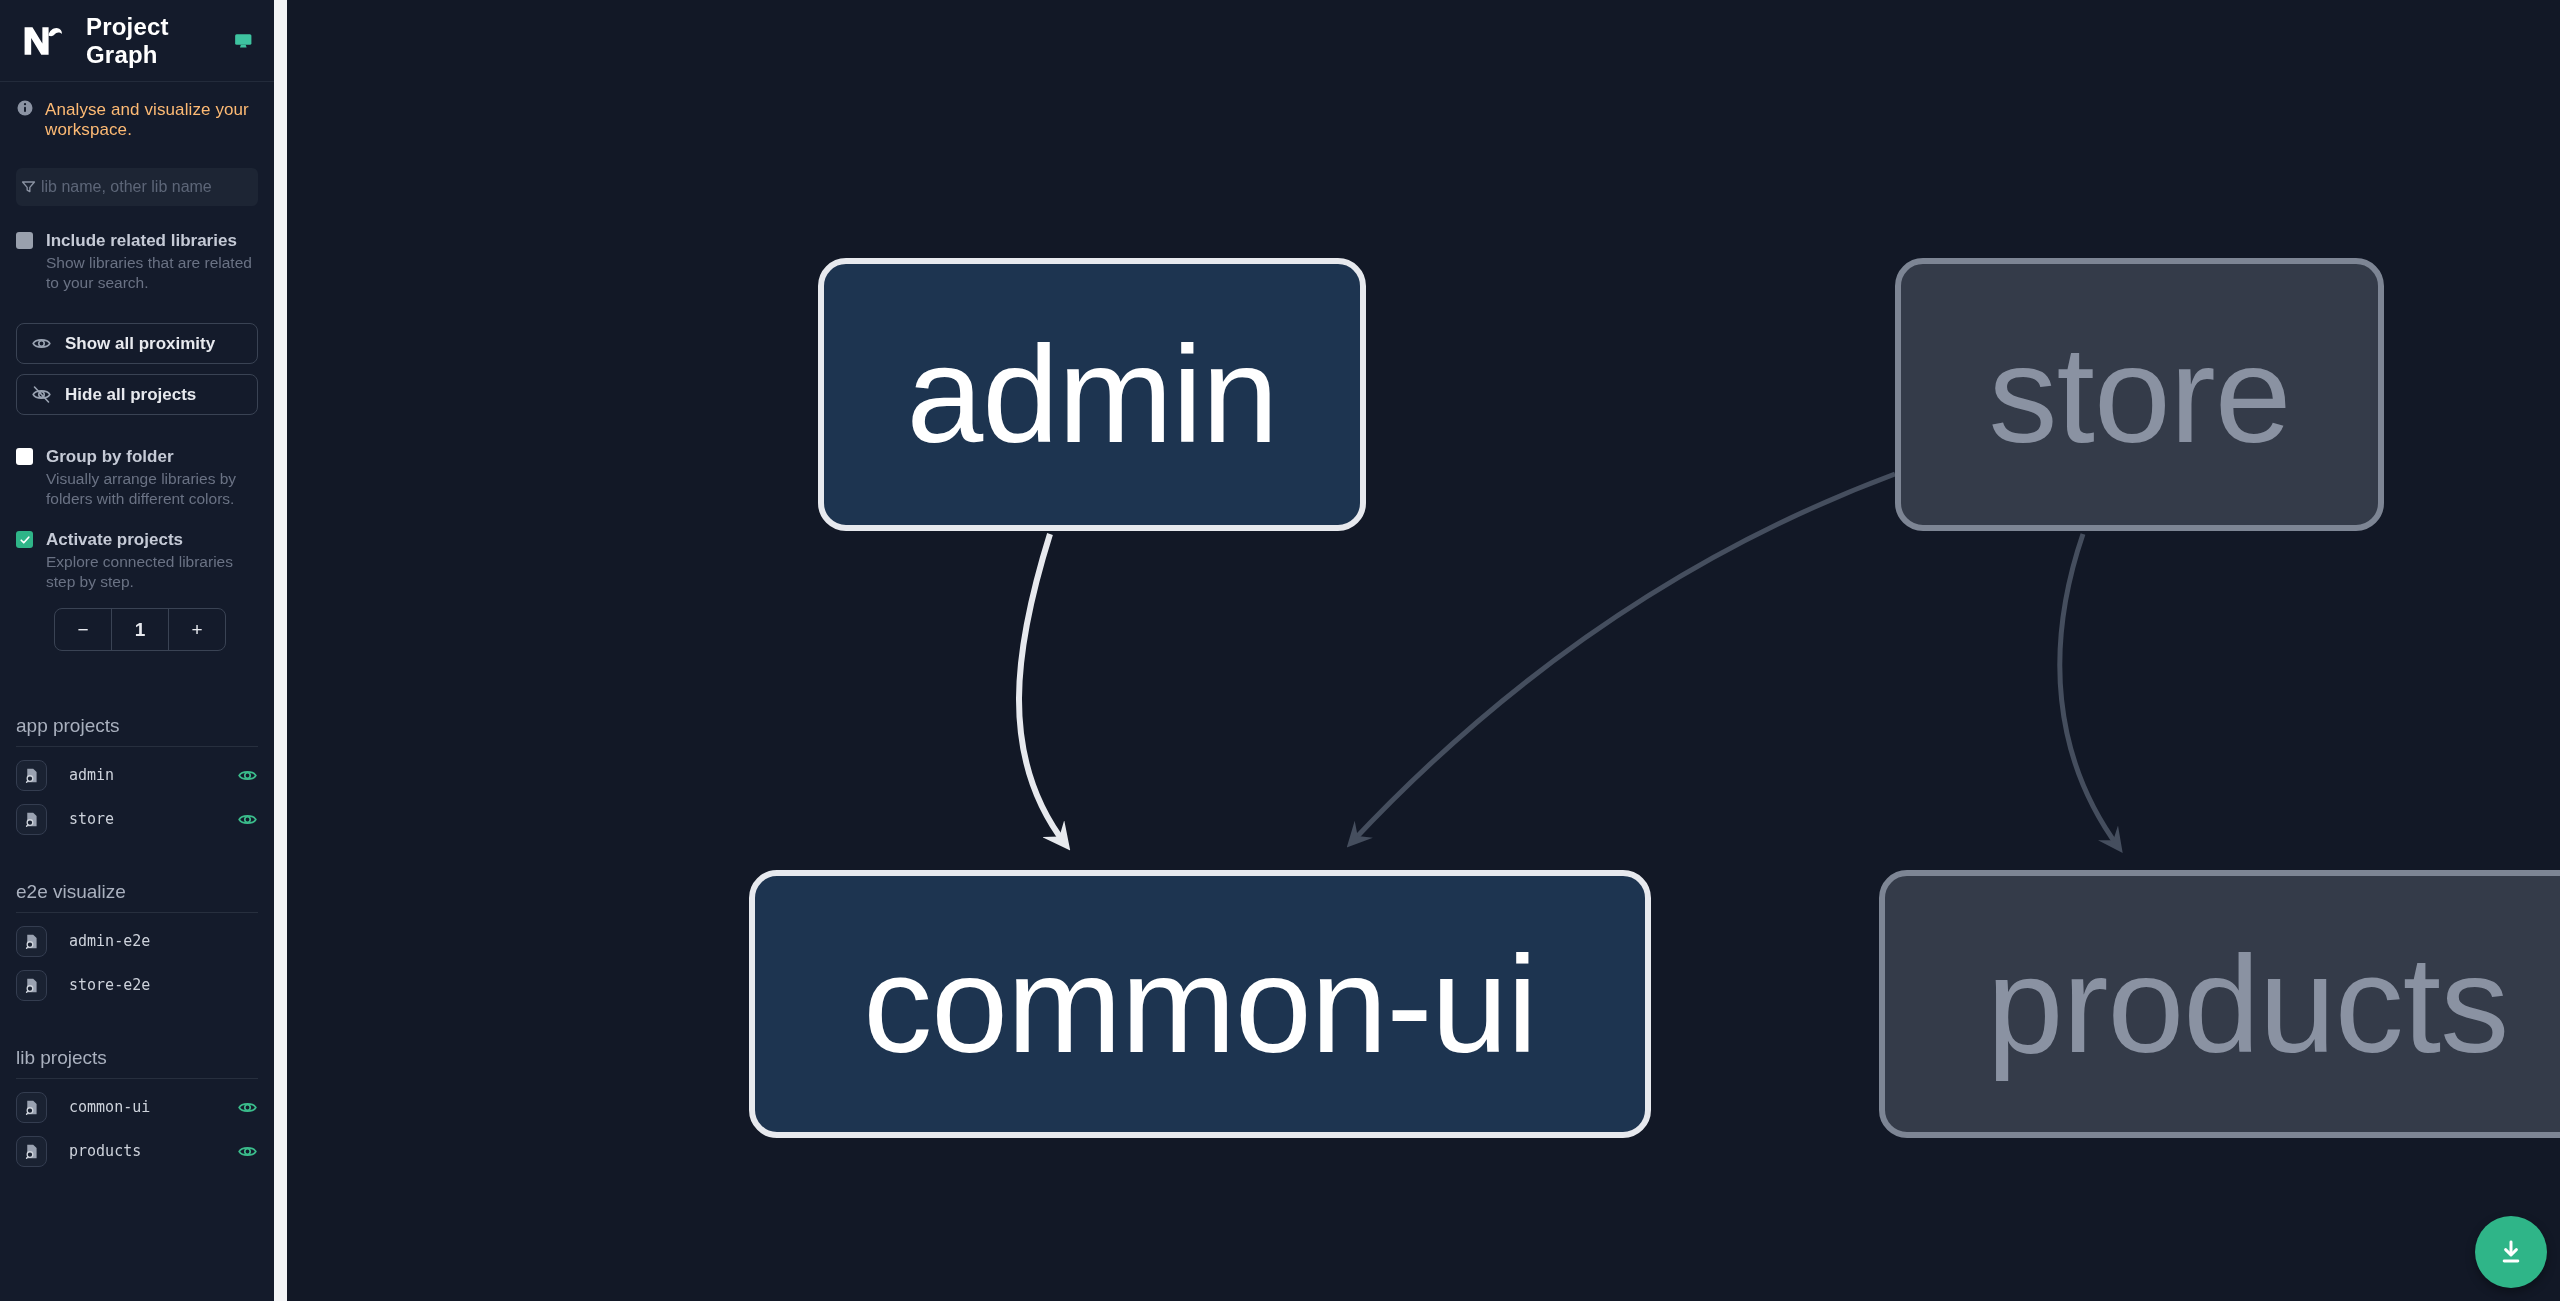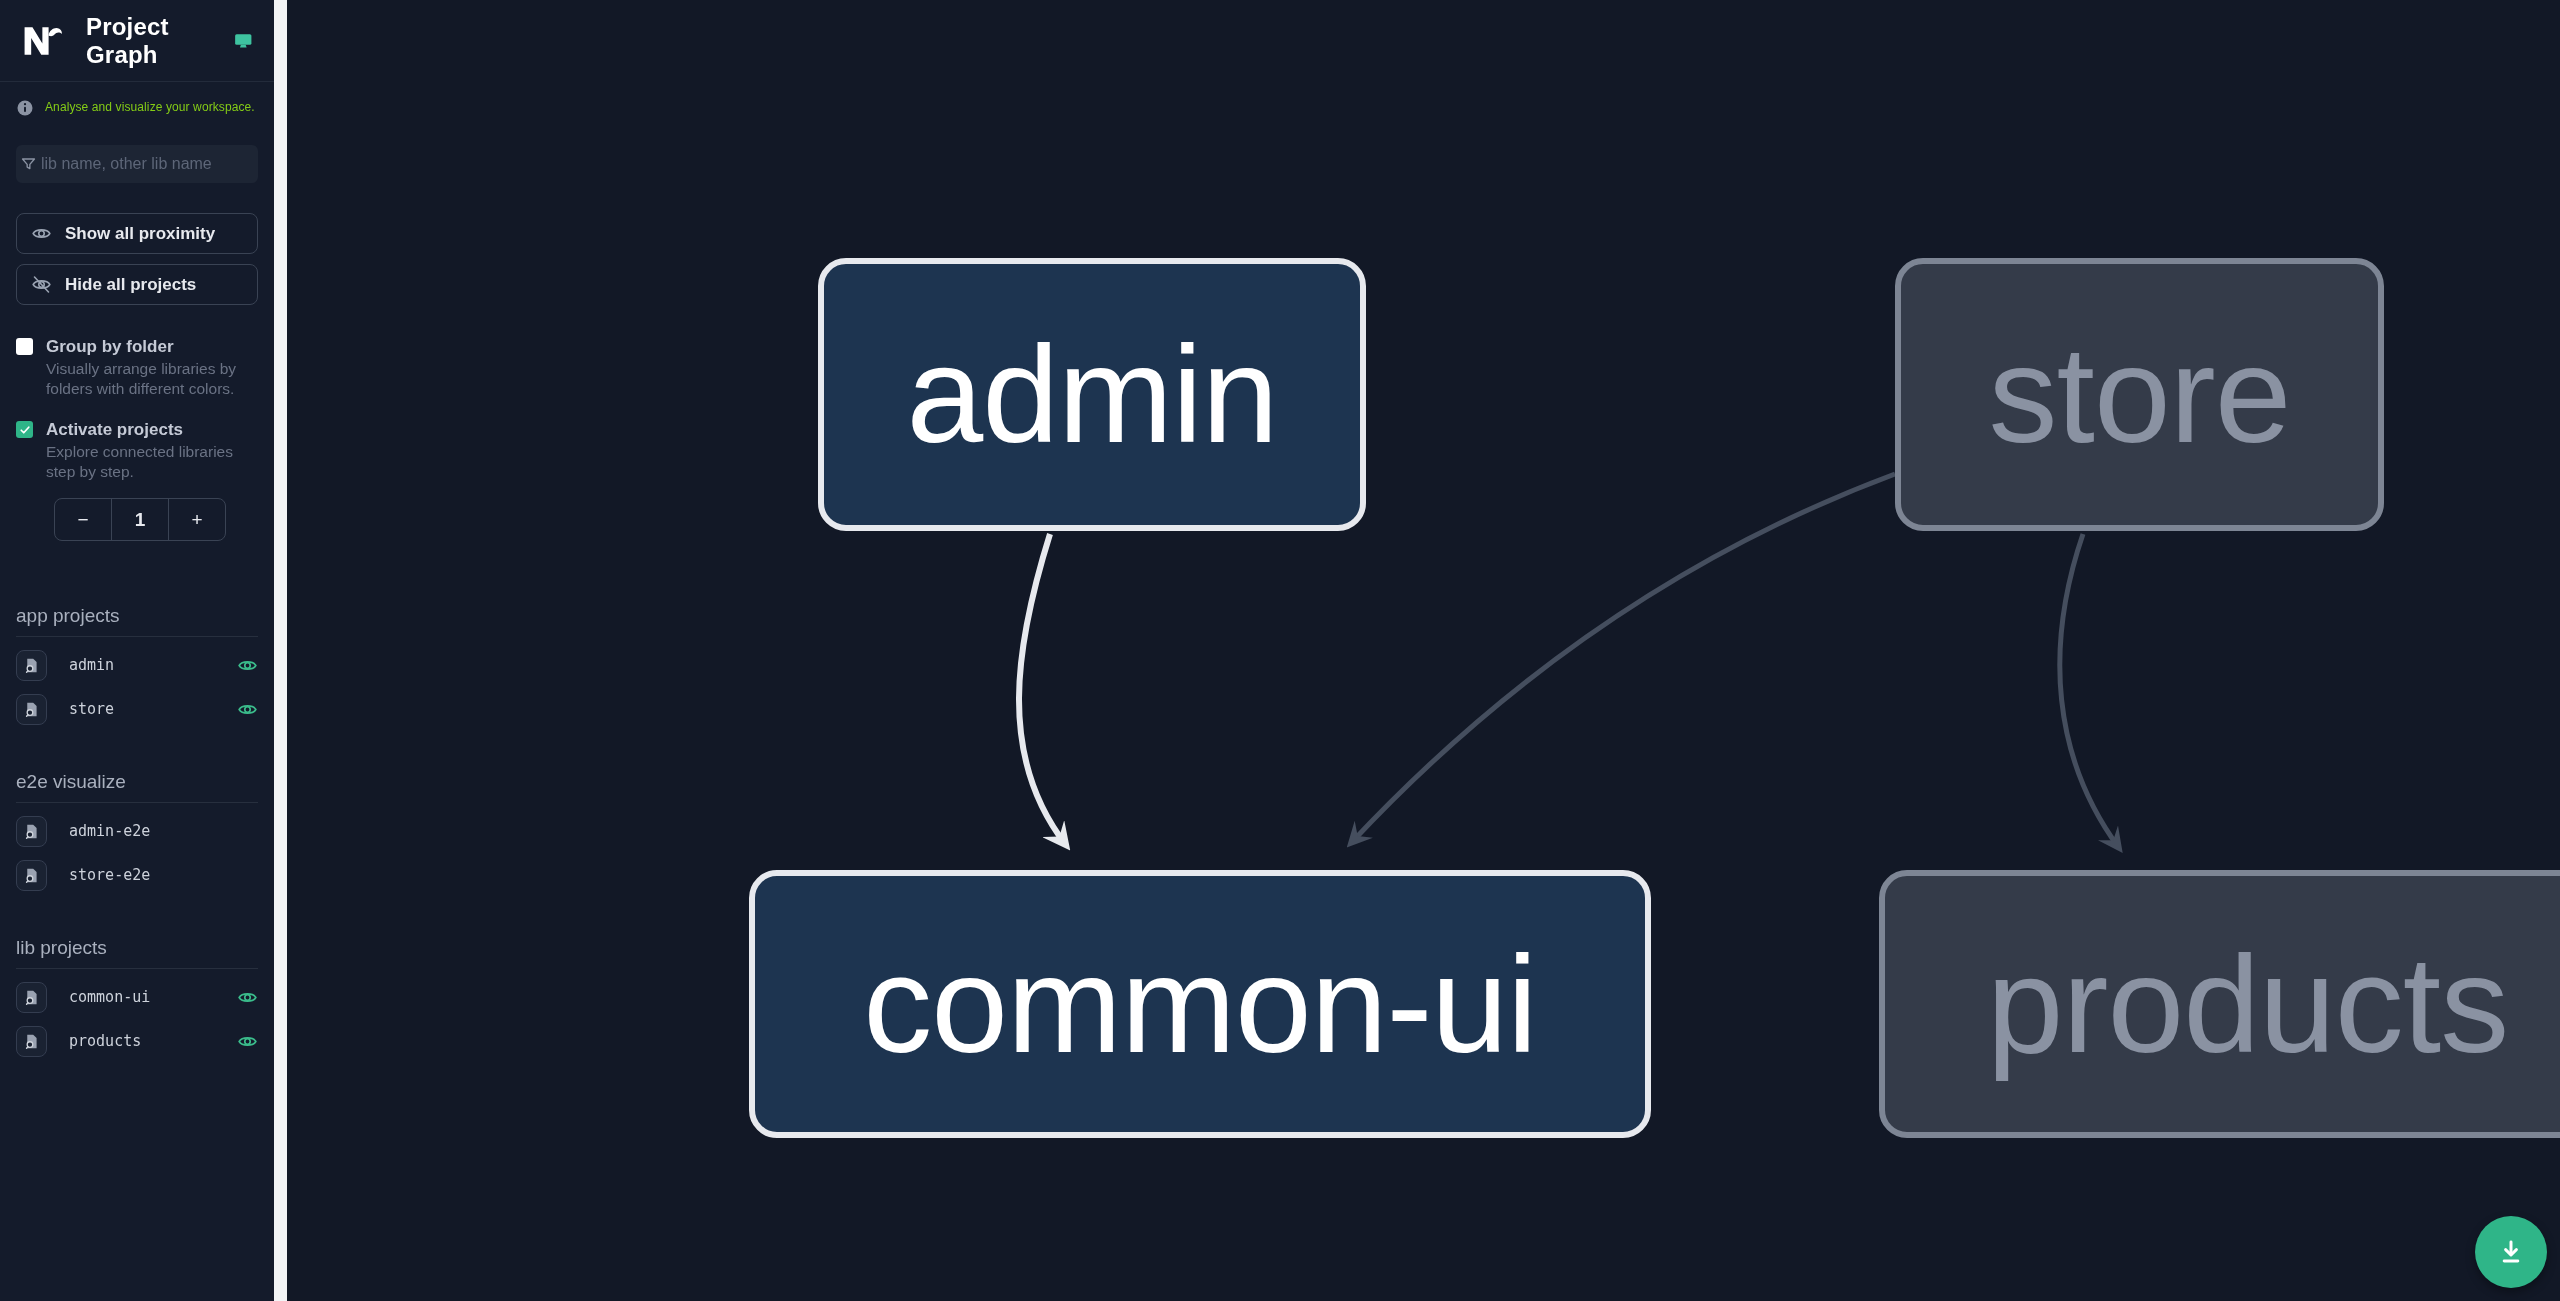--- a/index.html
+++ b/index.html
@@ -10,21 +10,21 @@
   .sidebar { position:absolute; left:0; top:0; width:274px; height:1301px; background:#141b2b; z-index:5; }
   .scroll-strip { position:absolute; left:274px; top:0; width:13px; height:1301px; background:#f3f4f6; z-index:6; }
 
   .side-header { height:82px; display:flex; align-items:center; padding:0 20px; border-bottom:1px solid #232b3b; }
   .nx-logo { width:44px; height:44px; flex:0 0 auto; }
   .app-title { margin-left:22px; font-size:24px; font-weight:bold; color:#ffffff; letter-spacing:.2px; }
   .monitor-btn { margin-left:20px; width:26px; height:26px; cursor:pointer; }
 
   .tagline-row { display:flex; align-items:flex-start; gap:11px; padding:18px 16px 0 16px; }
   .tagline-row svg { width:18px; height:18px; flex:0 0 auto; margin-top:-1px; }
-  .tagline-text { font-size:12px; color:#84cc16; letter-spacing:.1px; }
+  .tagline-text { font-size:17px; color:#fdba74; letter-spacing:.1px; }
 
   .side-content { padding:0 16px; }
 
   .filter-box { margin-top:28px; height:38px; background:#1d2534; border-radius:6px; display:flex; align-items:center; }
   .filter-funnel { width:42px; display:flex; justify-content:center; align-items:center; }
   .filter-funnel svg { width:19px; height:19px; }
   .filter-input { flex:1; height:100%; background:transparent; border:none; outline:none; color:#e7e9ee; font-size:16px; font-family:"Liberation Sans",sans-serif; padding-right:10px; }
   .filter-input::placeholder { color:#5d6678; }
 
   .cb-row { margin-top:24px; display:grid; grid-template-columns:17px 1fr; column-gap:13px; }
@@ -134,20 +134,25 @@
 
     <div class="filter-box">
       <span class="filter-funnel">
         <svg viewBox="0 0 24 24" fill="none" stroke="#8b93a3" stroke-width="1.7" stroke-linejoin="round">
           <path d="M4.5 5 h15 l-5.8 6.8 v5.4 l-3.4 -1.9 v-3.5 Z"></path>
         </svg>
       </span>
       <input class="filter-input" type="text" placeholder="lib name, other lib name" style="">
     </div>
 
+    <div class="cb-row">
+      <div class="cb gray"></div>
+      <div class="cb-label">Include related libraries</div>
+      <div class="cb-desc">Show libraries that are related to your search.</div>
+    </div>
 
     <div class="btn-group">
       <button class="side-btn">
         <svg viewBox="0 0 24 24" fill="none" stroke="#9aa3b2" stroke-width="1.8">
           <path d="M2.5 12 C5.5 6.5, 18.5 6.5, 21.5 12 C18.5 17.5, 5.5 17.5, 2.5 12 Z"></path>
           <circle cx="12" cy="12" r="3.1"></circle>
         </svg>
         <span>Show all proximity</span>
       </button>
       <button class="side-btn">

